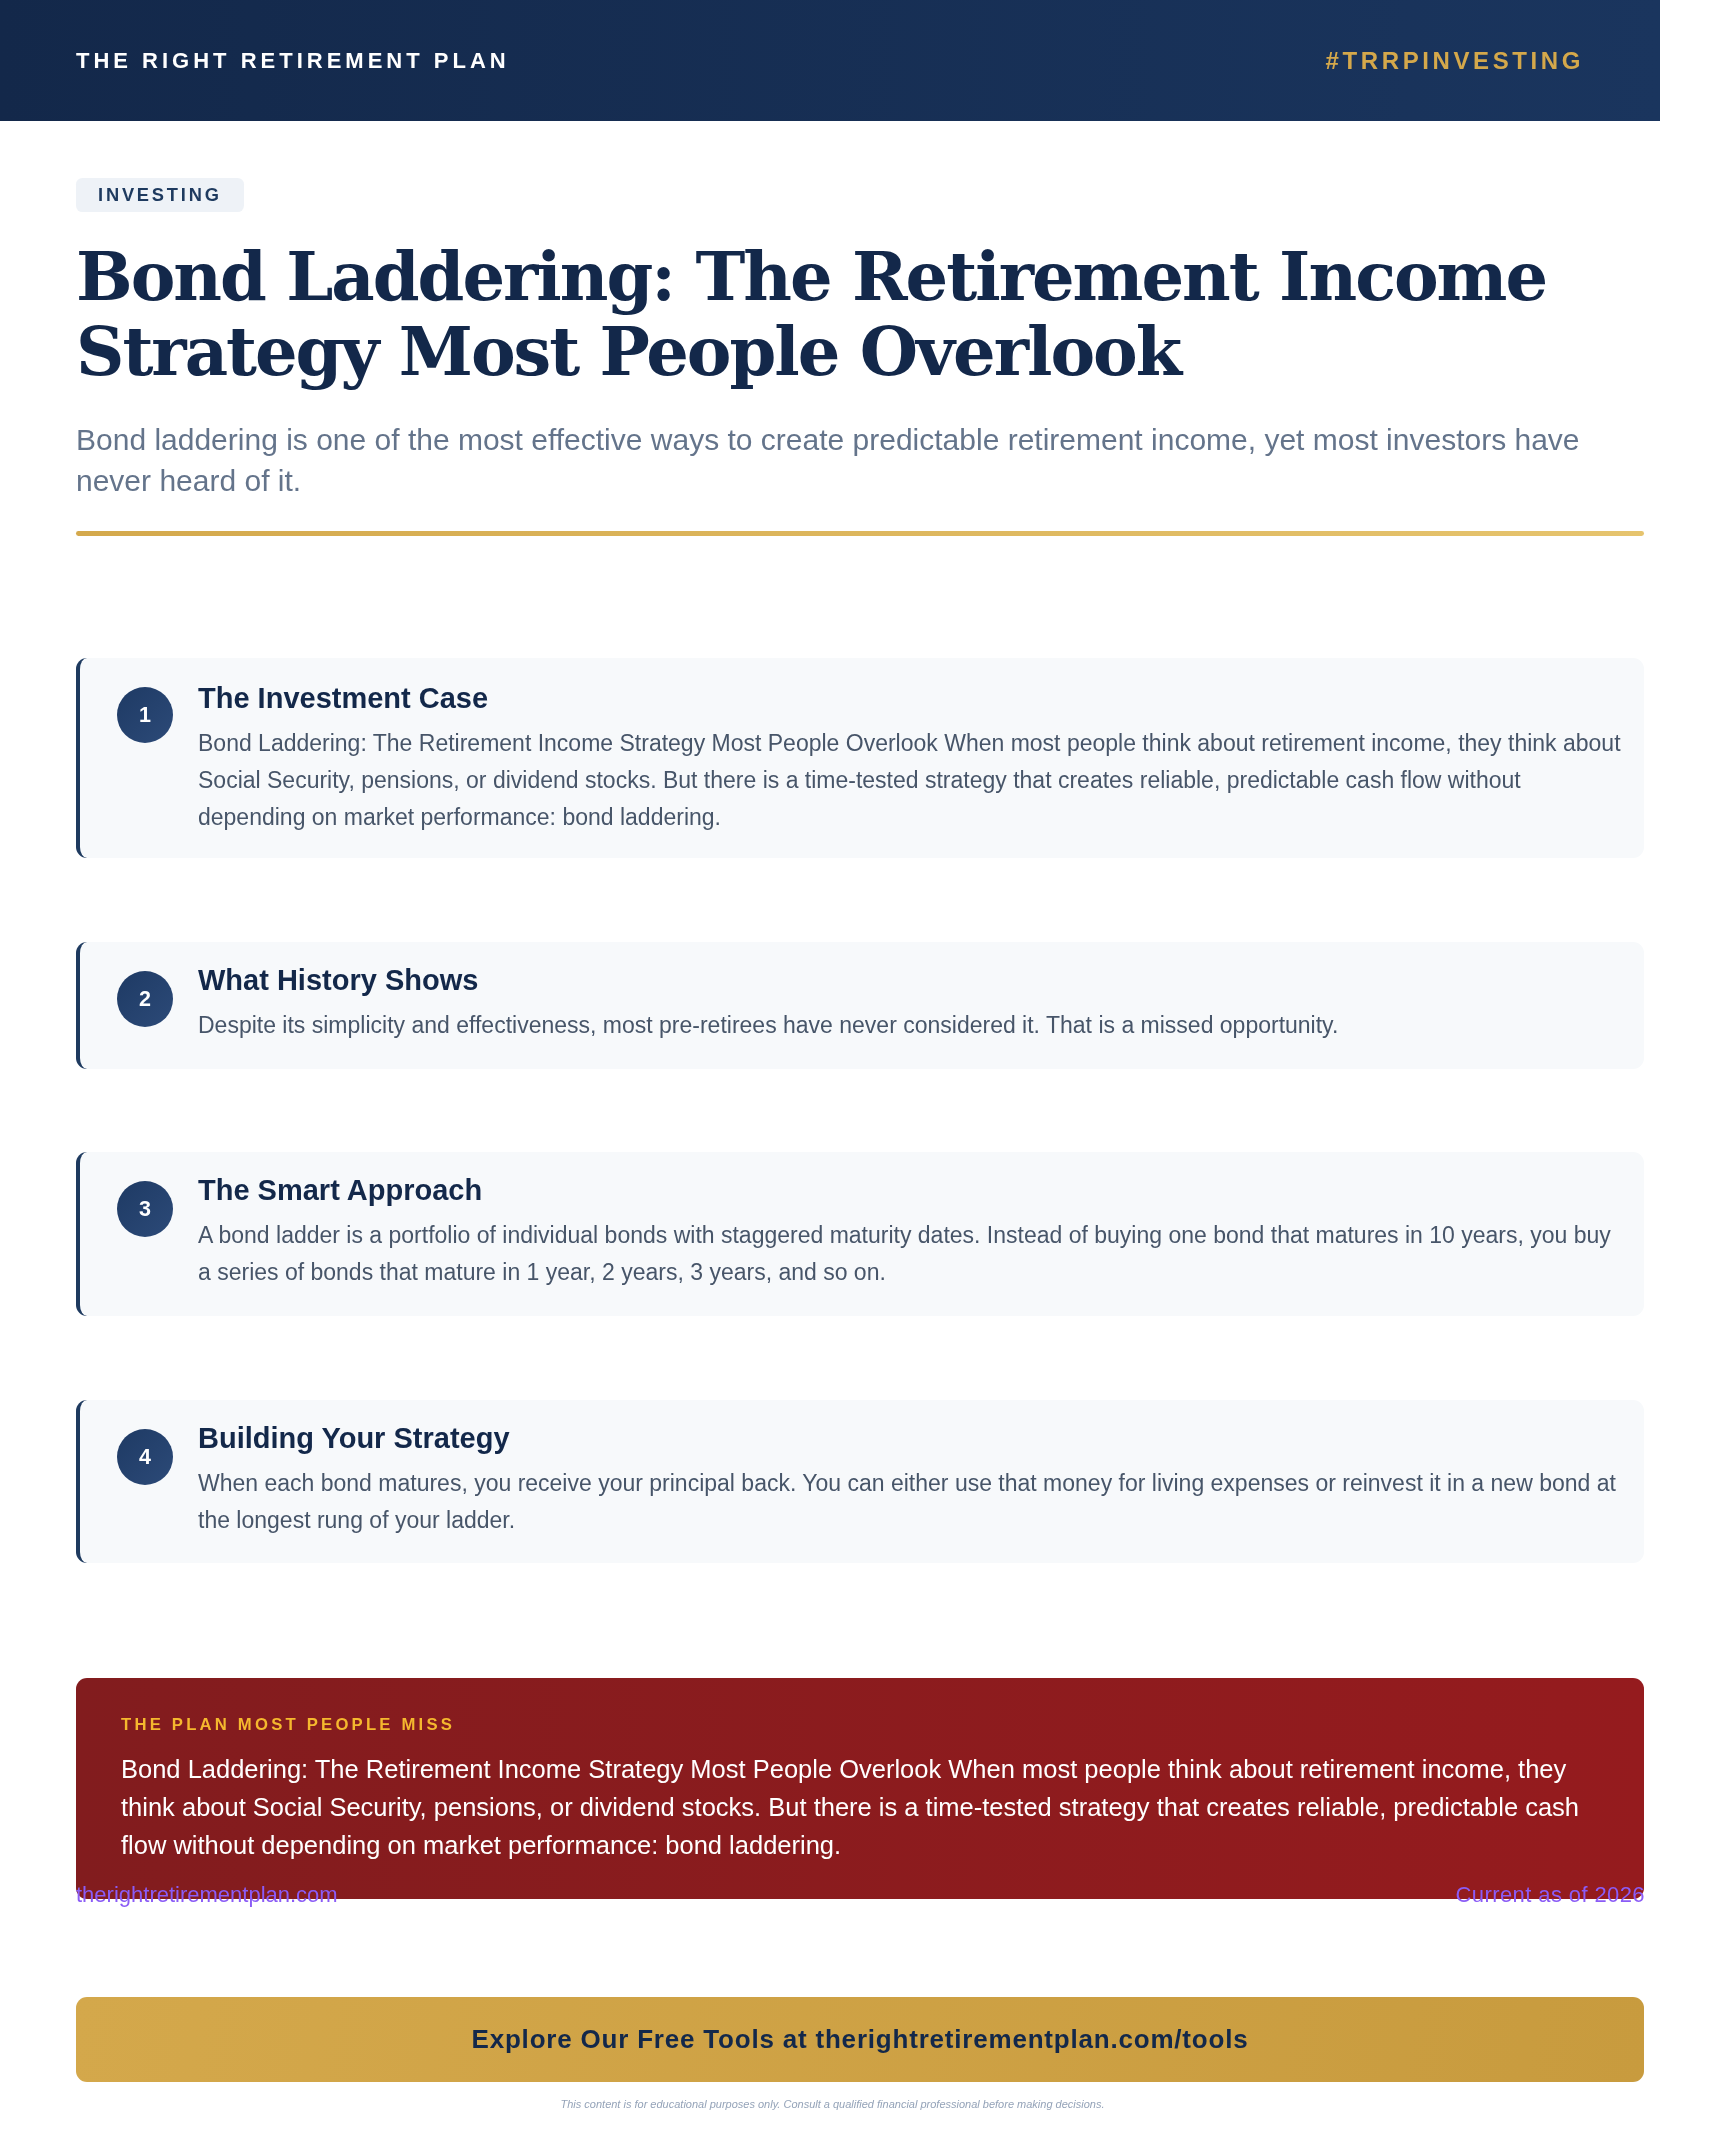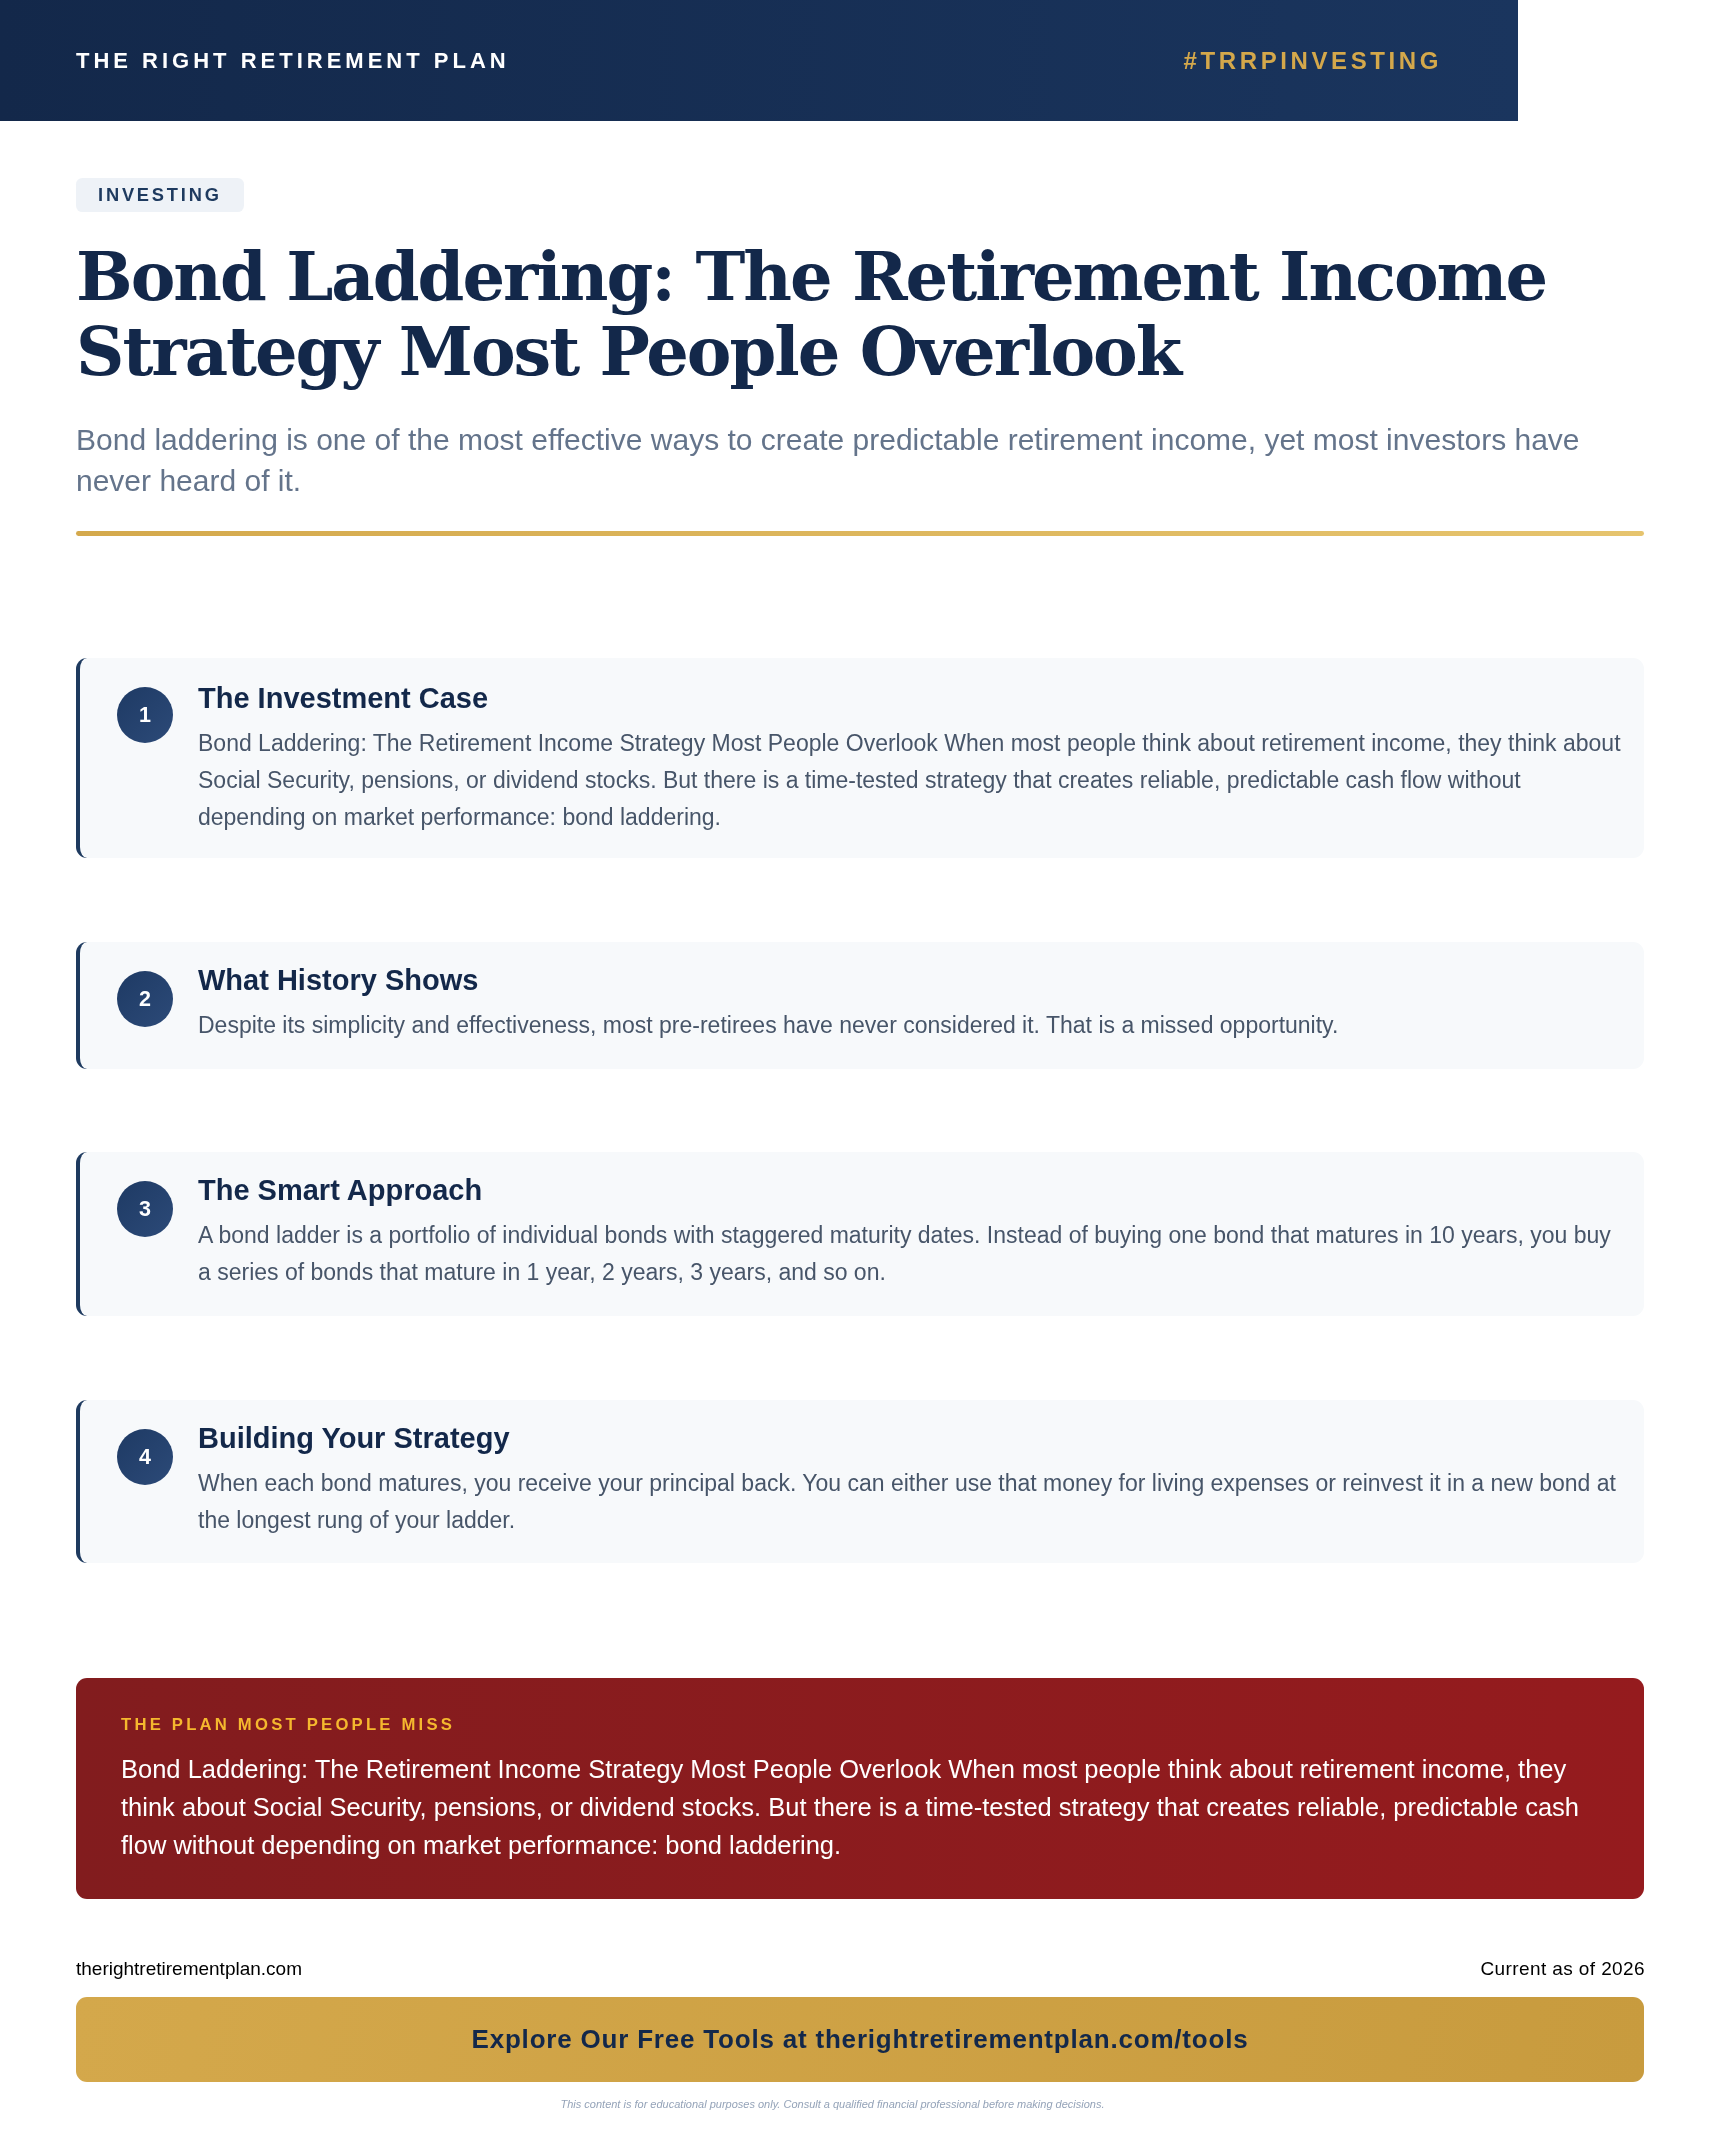--- a/index.html
+++ b/index.html
@@ -1,20 +1,20 @@
 <!DOCTYPE html>
 <html style="font-size:12.7px"><head>
 <meta charset="utf-8">
 <style>
   * { box-sizing: border-box; margin: 0; padding: 0; }
   html, body { width: 1721px; height: 2151px; background: #ffffff; overflow: hidden; }
   body { font-family: "Liberation Sans", "DejaVu Sans", sans-serif; color: #1e293b; position: relative; }
 
   .topbar {
-    position: absolute; left: 0; top: 0; width: 1518px; height: 121px;
+    position: absolute; left: 0; top: 0; width: 1660px; height: 121px;
     background: linear-gradient(90deg, #13284a 0%, #1a355e 100%);
     display: flex; align-items: center; justify-content: space-between;
     padding: 0 76px;
   }
   .brand { color: #ffffff; font-size: 22px; font-weight: 700; letter-spacing: 4px; }
   .hashtag { color: #d4a84b; font-size: 24px; font-weight: 700; letter-spacing: 3.6px; margin-left: 8px; }
 
   .tag {
     position: absolute; left: 76px; top: 178px; height: 34px; padding: 0 22px;
     background: #eef2f7; border-radius: 6.4px;
@@ -65,21 +65,21 @@
   .alert .label {
     position: absolute; left: 45px; top: 37px;
     color: #f5b82e; font-size: 16.7px; font-weight: 700; letter-spacing: 3.2px;
   }
   .alert .text {
     position: absolute; left: 45px; top: 72px; width: 1490px;
     color: #ffffff; font-size: 25.5px; line-height: 38px;
   }
 
   .footer-left, .footer-right {
-    position: absolute; top: 1958px; font-size: 19px; color: #000000;
+    position: absolute; top: 1882px; font-size: 22px; color: #8b5cf6;
   }
   .footer-left { left: 76px; }
   .footer-right { right: 76px; letter-spacing: 0.4px; }
 
   .cta {
     position: absolute; left: 76px; top: 1997px; width: 1568px; height: 85px;
     border-radius: 11px;
     background: linear-gradient(100deg, #d4a84b 0%, #c89b3e 100%);
     display: flex; align-items: center; justify-content: center;
     color: #13284a; font-size: 26px; font-weight: 700; letter-spacing: 0.8px;

